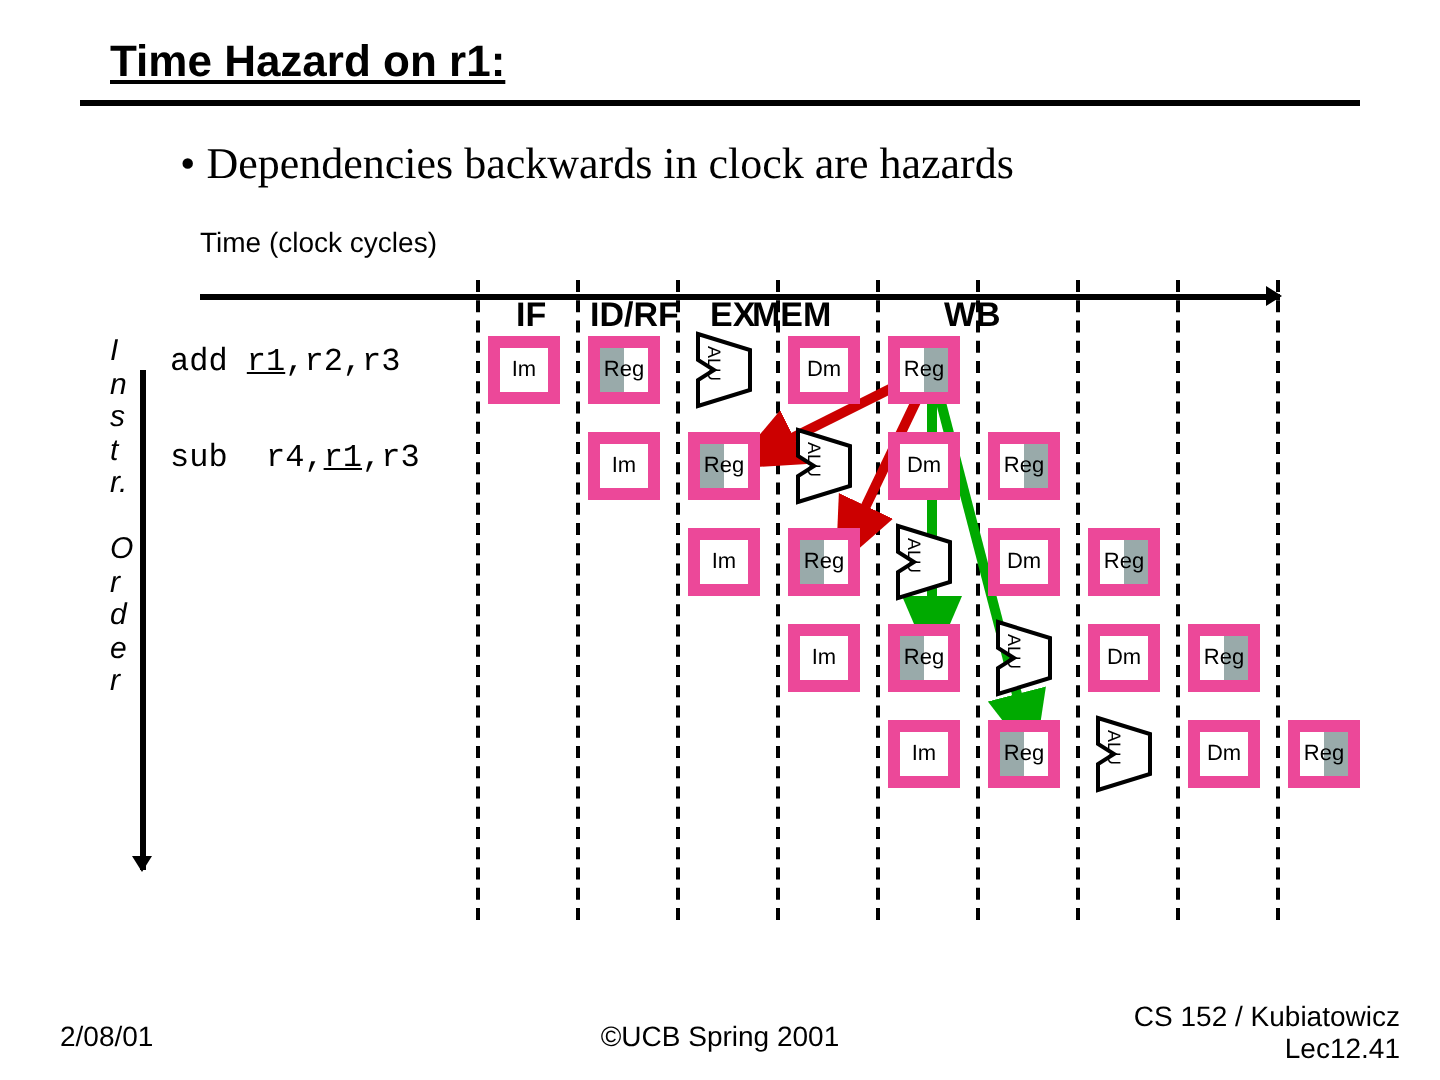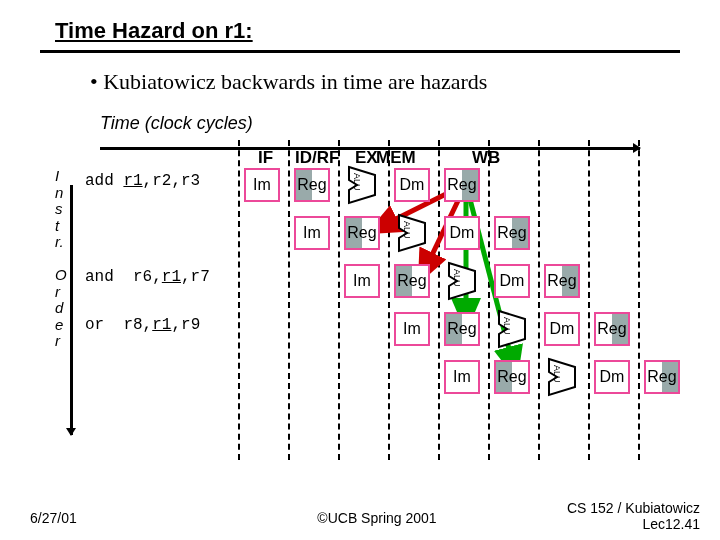--- a/index.html
+++ b/index.html
@@ -1,50 +1,50 @@
 <!DOCTYPE html>
 <html><head>
 <meta charset="utf-8">
 <style>
   * { margin: 0; padding: 0; box-sizing: border-box; }
   body { font-family: Georgia, 'Times New Roman', serif; width: 720px; height: 540px; background: #fff; position: relative; overflow: hidden; }
   .title-wrap { padding: 18px 0 0 55px; }
   .title { font-size: 22px; font-weight: bold; text-decoration: underline; font-family: Arial, sans-serif; }
   .underline-bar { height: 3px; background: #000; margin: 6px 40px 0 40px; }
   .bullet { font-size: 22px; padding: 16px 0 0 90px; }
-  .time-label { font-size: 18px; font-style: italic; font-family: Arial, sans-serif; padding: 18px 4px 0 100px; }
+  .time-label { font-size: 14px; font-family: Arial, sans-serif; padding: 18px 4px 0 100px; }
   .diagram { position: absolute; top: 140px; left: 0; width: 720px; height: 320px; }
   .vline { position: absolute; top: 0; height: 320px; border-left: 2px dashed #000; }
   .stage-hdr { position: absolute; top: 8px; font-size: 17px; font-weight: bold; font-family: Arial, sans-serif; }
   .instr-col { position: absolute; left: 55px; top: 28px; font-style: italic; font-family: Arial, sans-serif; font-size: 15px; line-height: 1.1; }
   .instr { position: absolute; left: 85px; font-size: 16px; font-family: Liberation Mono, monospace; }
   .instr .u { text-decoration: underline; }
-  .box { position: absolute; width: 36px; height: 34px; border: 2px solid #ec4899; background: #fff; font-size: 16px; font-family: Arial, sans-serif; display:flex; align-items:center; justify-content:center; }
+  .box { position: absolute; width: 36px; height: 34px; border: 6px solid #ec4899; background: #fff; font-size: 11px; font-family: Arial, sans-serif; display:flex; align-items:center; justify-content:center; }
   .reg { background: linear-gradient(90deg, #9aa 50%, #fff 50%); }
   .regw { background: linear-gradient(90deg, #fff 50%, #9aa 50%); }
   .trap { position: absolute; width: 30px; height: 40px; }
   .trap svg { width: 100%; height: 100%; }
   .alu-lbl { position: absolute; font-size: 9px; font-family: Arial, sans-serif; transform: rotate(90deg); transform-origin: 0 0; }
   .arrow { position: absolute; }
   .footer-l { position: absolute; bottom: 14px; left: 30px; font-family: Arial, sans-serif; font-size: 14px; }
-  .footer-c { position: absolute; bottom: 14px; left: 50%; transform: translateX(-50%); font-family: Arial, sans-serif; font-size: 14px; margin-left: 17px; }
+  .footer-c { position: absolute; bottom: 14px; left: 50%; transform: translateX(-50%); font-family: Arial, sans-serif; font-size: 14px; }
   .footer-r { position: absolute; bottom: 8px; right: 20px; font-family: Arial, sans-serif; font-size: 14px; text-align: right; margin-top: 40px; }
   .time-arrow { position: absolute; left: 100px; top: 7px; width: 540px; height: 3px; background: #000; }
   .time-arrow::after { content:''; position:absolute; right:-1px; top:-4px; border-left:8px solid #000; border-top:5px solid transparent; border-bottom:5px solid transparent; }
   .order-arrow { position: absolute; left: 70px; top: 45px; width: 3px; height: 250px; background:#000;}
   .order-arrow::after { content:''; position:absolute; bottom:-1px; left:-4px; border-top:8px solid #000; border-left:5px solid transparent; border-right:5px solid transparent;}
 </style>
 </head>
 <body>
 
 <div class="title-wrap">
   <span class="title">Time Hazard on r1:</span>
 </div>
 <div class="underline-bar"></div>
-<div class="bullet">• Kubiatowicz backwards in time are hazards</div>
+<div class="bullet">• Dependencies backwards in clock are hazards</div>
 <div class="time-label">Time (clock cycles)</div>
 
 <div class="diagram">
   <div class="time-arrow"></div>
   <div class="order-arrow"></div>
   <div class="instr-col" id="order-col">I<br>n<br>s<br>t<br>r.<br>&nbsp;<br>O<br>r<br>d<br>e<br>r</div>
 
   <div class="vline" style="left:238px"></div>
   <div class="vline" style="left:288px"></div>
   <div class="vline" style="left:338px"></div>
@@ -113,21 +113,20 @@
       <div class="box " style="left: 444px; top: 220px;">Im</div>
       <div class="box reg" style="left: 494px; top: 220px;">Reg</div>
       <div class="trap" style="left: 547px; top: 217px;"><svg viewBox="0 0 30 40">
           <path d="M2 2 L28 10 L28 30 L2 38 L2 25 L10 20 L2 15 Z" fill="#fff" stroke="#000" stroke-width="2"></path>
         </svg></div>
       <div class="alu-lbl" style="left: 562px; top: 225px;">ALU</div>
       <div class="box " style="left: 594px; top: 220px;">Dm</div>
       <div class="box regw" style="left: 644px; top: 220px;">Reg</div>
     </div>
 <div class="instr" style="top: 32px;">add <span class="u">r1</span>,r2,r3</div>
-    <div class="instr" style="top: 128px;">and&nbsp; r6,<span class="u">r1</span>,r7</div>
-    <div class="instr" style="top: 176px;">or&nbsp; r8,<span class="u">r1</span>,r9</div>
+    <div class="instr" style="top: 80px;">sub&nbsp; r4,<span class="u">r1</span>,r3</div>
   </div>
 
-<div class="footer-l">6/27/01</div>
+<div class="footer-l">2/08/01</div>
 <div class="footer-c">©UCB Spring 2001</div>
 <div class="footer-r">
   <span>CS 152 / Kubiatowicz</span><br><span>Lec12.41</span>
 </div>
 
 </body></html>

